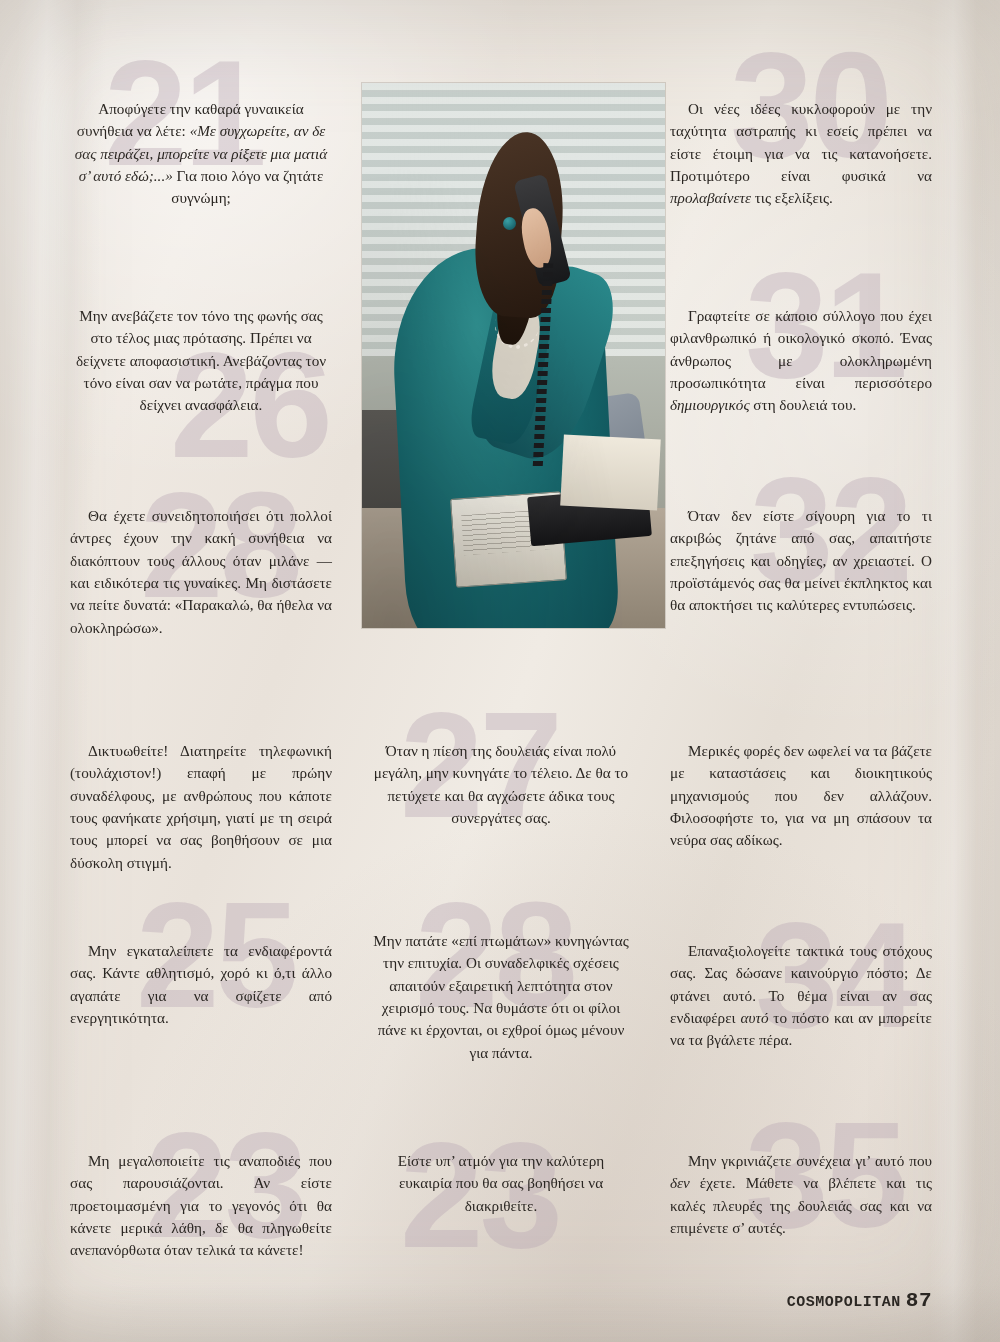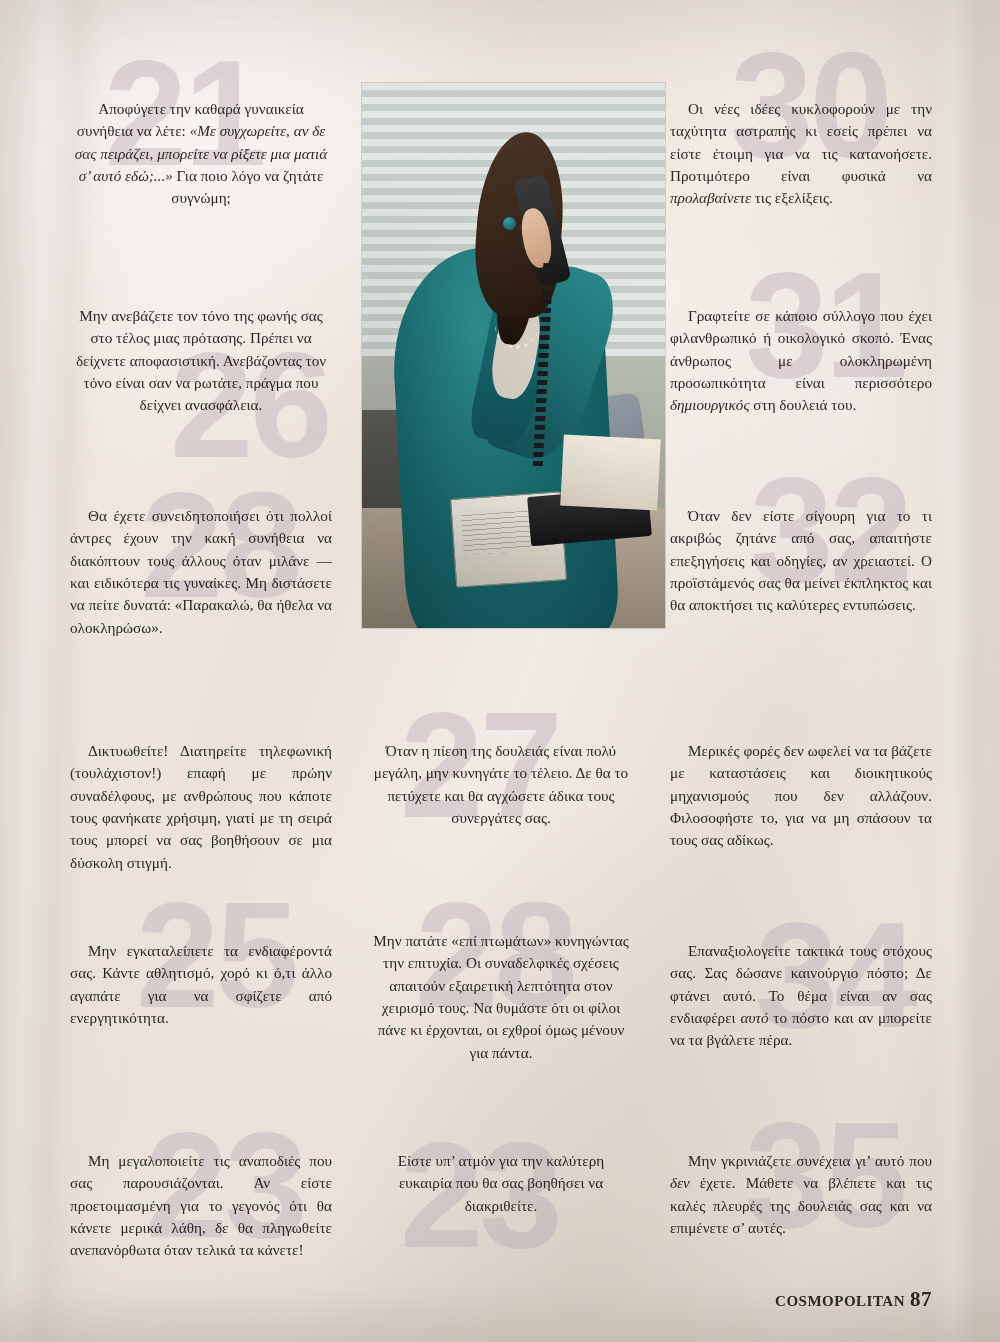--- a/index.html
+++ b/index.html
@@ -222,21 +222,21 @@
       radial-gradient(ellipse at 10% 100%, rgba(0,0,0,0.25), rgba(0,0,0,0) 60%);
     mix-blend-mode: multiply;
     opacity: .6;
   }
 
   
   .footer {
     position: absolute;
     right: 68px;
     bottom: 30px;
-    font-family: Liberation Serif, serif;
+    font-family: Liberation Mono, monospace;
     color: #2b2723;
     letter-spacing: .5px;
     margin-left: 28px;
   }
   .footer .mag { font-size: 15px; font-weight: bold; }
   .footer .pg { font-size: 21px; font-weight: bold; margin-left: 5px; }
 </style>
 </head>
 <body>
 
@@ -290,21 +290,21 @@
       <div class="col block" style="position: absolute; left: 0px; top: 445px; width: 262px;"><span>Θα έχετε συνειδητοποιήσει ότι πολλοί άντρες έχουν την κακή συνήθεια να διακόπτουν τους άλλους όταν μιλάνε — και ειδικότερα τις γυναίκες. Μη διστάσετε να πείτε δυνατά: «Παρακαλώ, θα ήθελα να ολοκληρώσω».</span></div>
       <div class="col block" style="position: absolute; left: 0px; top: 680px; width: 262px;"><span>Δικτυωθείτε! Διατηρείτε τηλεφωνική (τουλάχιστον!) επαφή με πρώην συναδέλφους, με ανθρώπους που κάποτε τους φανήκατε χρήσιμη, γιατί με τη σειρά τους μπορεί να σας βοηθήσουν σε μια δύσκολη στιγμή.</span></div>
       <div class="col block" style="position: absolute; left: 0px; top: 880px; width: 262px;"><span>Μην εγκαταλείπετε τα ενδιαφέροντά σας. Κάντε αθλητισμό, χορό κι ό,τι άλλο αγαπάτε για να σφίζετε από ενεργητικότητα.</span></div>
       <div class="col block" style="position: absolute; left: 0px; top: 1090px; width: 262px;"><span>Μη μεγαλοποιείτε τις αναποδιές που σας παρουσιάζονται. Αν είστε προετοιμασμένη για το γεγονός ότι θα κάνετε μερικά λάθη, δε θα πληγωθείτε ανεπανόρθωτα όταν τελικά τα κάνετε!</span></div>
       <div class="col block center-txt" style="position: absolute; left: 300px; top: 680px; width: 262px;"><span>Όταν η πίεση της δουλειάς είναι πολύ μεγάλη, μην κυνηγάτε το τέλειο. Δε θα το πετύχετε και θα αγχώσετε άδικα τους συνεργάτες σας.</span></div>
       <div class="col block center-txt" style="position: absolute; left: 300px; top: 870px; width: 262px;"><span>Μην πατάτε «επί πτωμάτων» κυνηγώντας την επιτυχία. Οι συναδελφικές σχέσεις απαιτούν εξαιρετική λεπτότητα στον χειρισμό τους. Να θυμάστε ότι οι φίλοι πάνε κι έρχονται, οι εχθροί όμως μένουν για πάντα.</span></div>
       <div class="col block center-txt" style="position: absolute; left: 300px; top: 1090px; width: 262px;"><span>Είστε υπ’ ατμόν για την καλύτερη ευκαιρία που θα σας βοηθήσει να διακριθείτε.</span></div>
       <div class="col block" style="position: absolute; left: 600px; top: 38px; width: 262px;"><span>Οι νέες ιδέες κυκλοφορούν με την ταχύτητα αστραπής κι εσείς πρέπει να είστε έτοιμη για να τις κατανοήσετε. Προτιμότερο είναι φυσικά να </span><em>προλαβαίνετε</em><span> τις εξελίξεις.</span></div>
       <div class="col block" style="position: absolute; left: 600px; top: 245px; width: 262px;"><span>Γραφτείτε σε κάποιο σύλλογο που έχει φιλανθρωπικό ή οικολογικό σκοπό. Ένας άνθρωπος με ολοκληρωμένη προσωπικότητα είναι περισσότερο </span><em>δημιουργικός</em><span> στη δουλειά του.</span></div>
       <div class="col block" style="position: absolute; left: 600px; top: 445px; width: 262px;"><span>Όταν δεν είστε σίγουρη για το τι ακριβώς ζητάνε από σας, απαιτήστε επεξηγήσεις και οδηγίες, αν χρειαστεί. Ο προϊστάμενός σας θα μείνει έκπληκτος και θα αποκτήσει τις καλύτερες εντυπώσεις.</span></div>
-      <div class="col block" style="position: absolute; left: 600px; top: 680px; width: 262px;"><span>Μερικές φορές δεν ωφελεί να τα βάζετε με καταστάσεις και διοικητικούς μηχανισμούς που δεν αλλάζουν. Φιλοσοφήστε το, για να μη σπάσουν τα τους σας αδίκως.</span></div>
+      <div class="col block" style="position: absolute; left: 600px; top: 680px; width: 262px;"><span>Μερικές φορές δεν ωφελεί να τα βάζετε με καταστάσεις και διοικητικούς μηχανισμούς που δεν αλλάζουν. Φιλοσοφήστε το, για να μη σπάσουν τα νεύρα σας αδίκως.</span></div>
       <div class="col block" style="position: absolute; left: 600px; top: 880px; width: 262px;"><span>Επαναξιολογείτε τακτικά τους στόχους σας. Σας δώσανε καινούργιο πόστο; Δε φτάνει αυτό. Το θέμα είναι αν σας ενδιαφέρει </span><em>αυτό</em><span> το πόστο και αν μπορείτε να τα βγάλετε πέρα.</span></div>
       <div class="col block" style="position: absolute; left: 600px; top: 1090px; width: 262px;"><span>Μην γκρινιάζετε συνέχεια γι’ αυτό που </span><em>δεν</em><span> έχετε. Μάθετε να βλέπετε και τις καλές πλευρές της δουλειάς σας και να επιμένετε σ’ αυτές.</span></div>
     </div>
 
   <div class="crease c1"></div>
   <div class="crease c2"></div>
   <div class="crease c3"></div>
   <div class="vignette"></div>
 
   <div class="footer">

